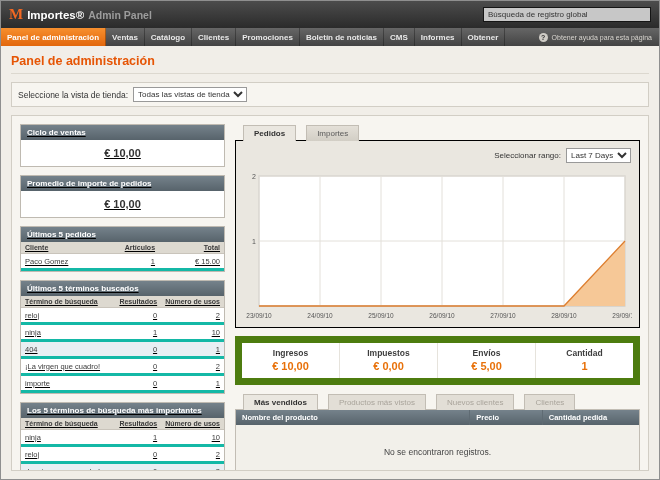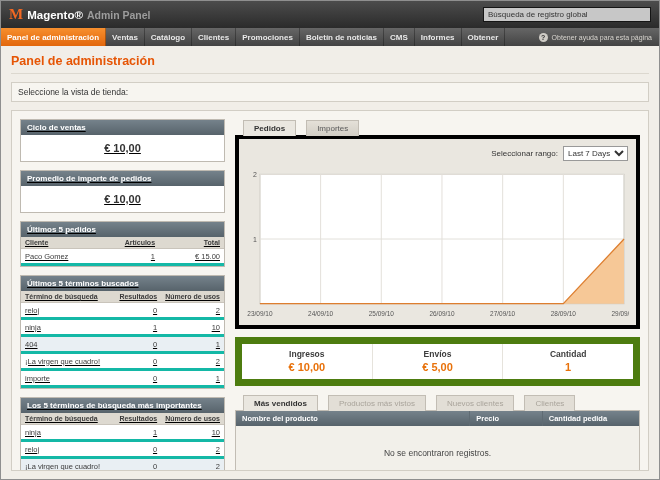--- a/index.html
+++ b/index.html
@@ -58,21 +58,21 @@
   .mini-table tbody tr:nth-child(3) td{background:#e9eff3;}
   .t-orders th:nth-child(1){width:46%;} .t-orders th:nth-child(2){width:22%;} .t-orders th:nth-child(3){width:32%;}
   .t-terms th:nth-child(1){width:52%;} .t-terms th:nth-child(2){width:22%;} .t-terms th:nth-child(3){width:26%;}
 
   
   .tab-bar{display:flex;gap:2px;align-items:flex-end;}
   .tab{font-size:8px;padding:3px 10px;border:1px solid #c2bdb4;border-bottom:none;
     background:linear-gradient(#e4e0d8,#d2cec5);color:#5a5a5a;cursor:pointer;position:relative;top:1px;white-space:nowrap;margin-left:8px;}
   .tab.active{background:#eae7e0;font-weight:bold;color:#333;}
   .tab.disabled{color:#a9a49b;background:#e2ded6;}
-  .panel{border:4px solid #000000;background:#eae7e0;padding:5px;}
+  .panel{border:1px solid #000000;background:#eae7e0;padding:5px;}
   .range-row{display:flex;justify-content:flex-end;align-items:center;gap:5px;
     font-size:8px;color:#333;padding:2px 3px 5px;}
   .chart-wrap{padding:2px 2px 0;}
   .chart-wrap svg{width:100%;height:152px;display:block;}
 
   .totals{display:flex;border:7px solid #4d7c0f;background:#fff;margin:8px 0;}
   .total-cell{flex:1;text-align:center;padding:5px 0 6px;border-left:1px solid #e6e3dc;}
   .total-cell:first-child{border-left:none;}
   .total-label{font-size:8.5px;font-weight:bold;color:#3d3d3d;}
   .total-value{font-size:11px;font-weight:bold;color:#e8710a;margin-top:2px;}
@@ -86,21 +86,21 @@
   .empty-row{text-align:center;padding:22px 0;font-size:8.5px;color:#444;}
 </style>
 </head>
 <body>
 
 <div class="window">
 
   <div class="topbar">
     <div class="logo">
       <span class="logo-m">M</span>
-      <span class="logo-text">Magento®</span>
+      <span class="logo-text">Importes®</span>
       <span class="logo-sub">Admin Panel</span>
     </div>
     <input class="global-search" type="text" value="Búsqueda de registro global" style="">
   </div>
 
   <div class="nav">
     <span class="nav-item active">Panel de administración</span>
     <span class="nav-item">Ventas</span>
     <span class="nav-item">Catálogo</span>
     <span class="nav-item">Clientes</span>
@@ -113,20 +113,23 @@
       <span class="help-icon">?</span>
       <span>Obtener ayuda para esta página</span>
     </span>
   </div>
 
   <div class="content">
     <div class="page-title">Panel de administración</div>
 
     <div class="switcher">
       <span>Seleccione la vista de tienda:</span>
+      <select>
+        <option>Todas las vistas de tienda</option>
+      </select>
     </div>
 
     <div class="dashboard">
 
       <div class="col-left">
 
         <div class="card">
           <div class="card-head">Ciclo de ventas</div>
           <div class="card-value">€ 10,00</div>
         </div>
@@ -273,20 +276,24 @@
               </svg>
           </div>
         </div>
 
         <div class="totals">
           <div class="total-cell">
             <div class="total-label">Ingresos</div>
             <div class="total-value">€ 10,00</div>
           </div>
           <div class="total-cell">
+            <div class="total-label">Impuestos</div>
+            <div class="total-value">€ 0,00</div>
+          </div>
+          <div class="total-cell">
             <div class="total-label">Envíos</div>
             <div class="total-value">€ 5,00</div>
           </div>
           <div class="total-cell">
             <div class="total-label">Cantidad</div>
             <div class="total-value">1</div>
           </div>
         </div>
 
         <div class="tab-bar">

